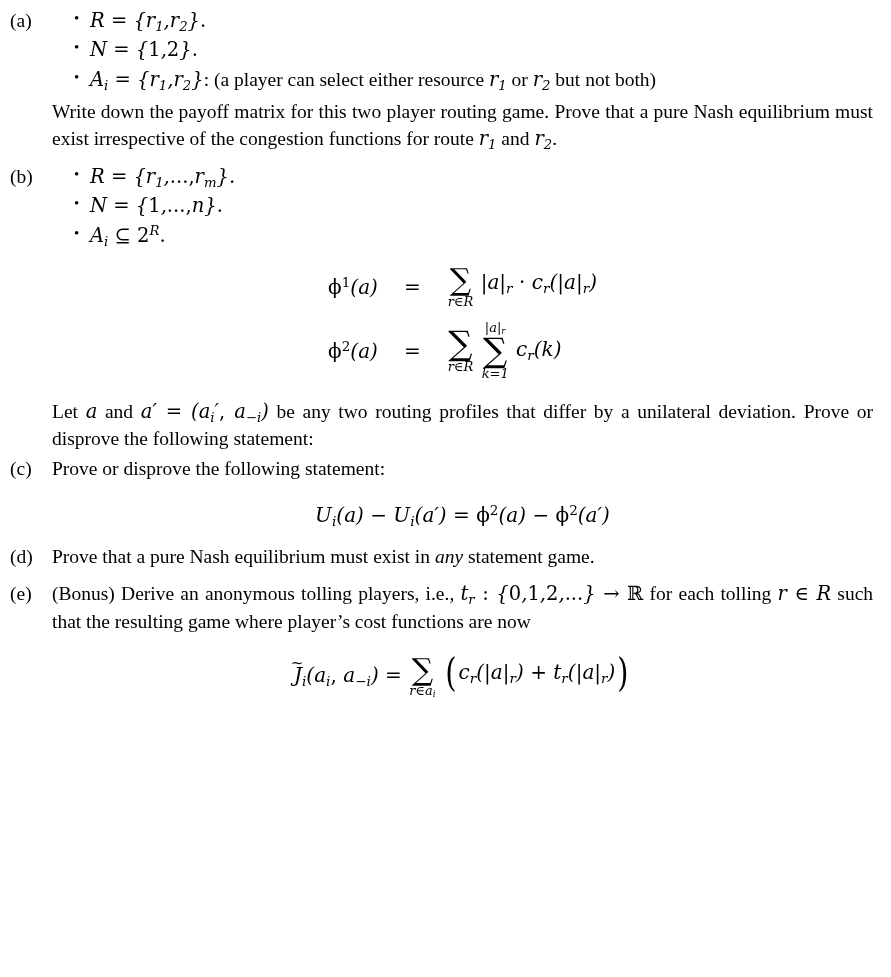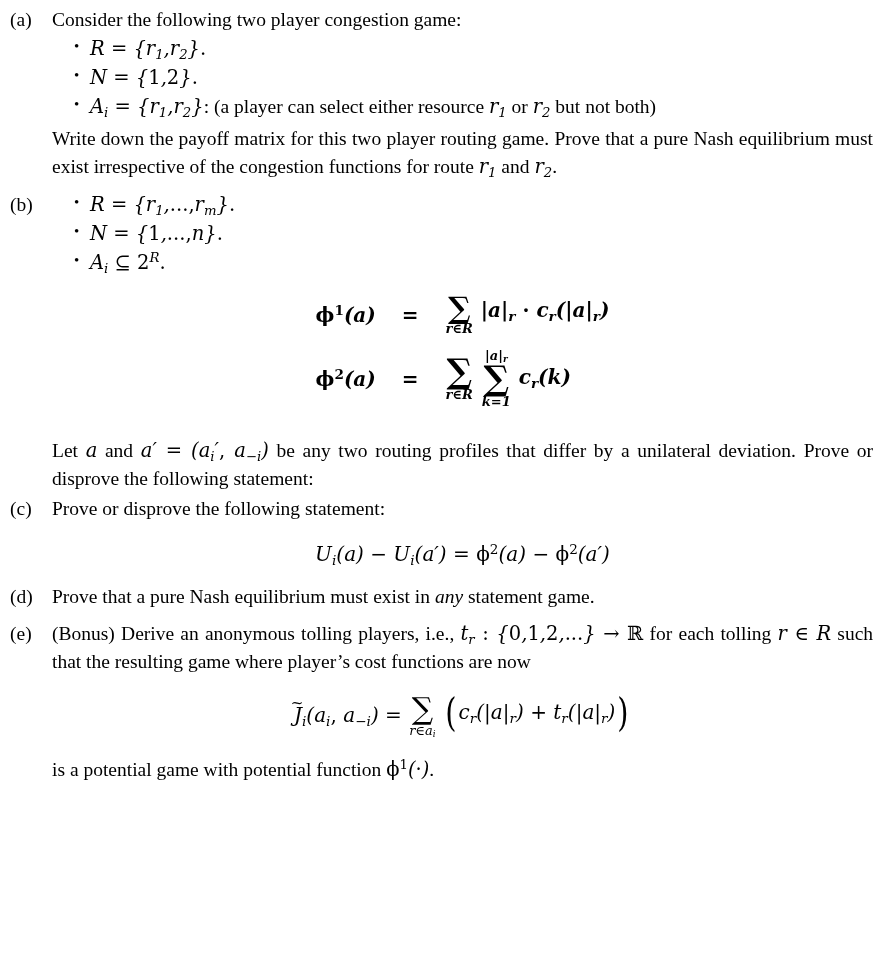--- a/index.html
+++ b/index.html
@@ -100,23 +100,22 @@
   }
   .eqline {
     font-family: "DejaVu Serif", "Liberation Serif", serif;
     font-style: italic;
     font-size: 20px;
     white-space: nowrap;
   }
 
   
   .align-table {
-    margin: 16px auto 28px auto;
+    margin: 16px auto 16px auto;
     border-collapse: collapse;
-    font-weight: bold;
   }
   .align-table td {
     padding: 0;
     vertical-align: middle;
     font-family: "DejaVu Serif", "Liberation Serif", serif;
     font-style: italic;
     font-size: 20px;
     white-space: nowrap;
   }
   .align-table td.lhs { text-align: right; padding-right: 26px; }
@@ -177,21 +176,20 @@
   .spacer-sm { height: 7px; }
 </style>
 </head>
 <body>
 
 <div class="page">
 
   <div class="item">
     <span class="item-label">(a)</span>
     <div class="item-body">
-      <div class="para nojust">Consider the following two player congestion game:</div>
 
       <ul class="bullets">
         <li>
           <span class="dot">•</span>
           <span class="math"><span class="cal">R</span> <span class="op">=</span> {<i>r</i><sub>1</sub>,<i>r</i><sub>2</sub>}<span class="op">.</span></span>
         </li>
         <li>
           <span class="dot">•</span>
           <span class="math"><span class="cal">N</span> <span class="op">=</span> {<span class="op">1</span>,<span class="op">2</span>}<span class="op">.</span></span>
         </li>
@@ -316,17 +314,16 @@
           <span class="sum">
             <span class="sym">∑</span>
             <span class="lim"><i>r</i>∈<i>a</i><sub>i</sub></span>
           </span>
           <span style="display:inline-block; vertical-align:middle; padding-bottom:10px;">
             <span class="paren-big">(</span><span style="display:inline-block; vertical-align:middle;"><i>c</i><sub>r</sub>(|<i>a</i>|<sub>r</sub>) <span class="op">+</span> <i>t</i><sub>r</sub>(|<i>a</i>|<sub>r</sub>)</span><span class="paren-big">)</span>
           </span>
         </span>
       </div>
 
-      <div class="para nojust"><span>is a potential game with potential function </span><span class="math"><span class="op" style="font-family:'DejaVu Serif',serif;">ϕ</span><sup>1</sup>(<span class="op">·</span>)</span><span>.</span></div>
     </div>
   </div>
 
 </div>
 
 </body></html>

